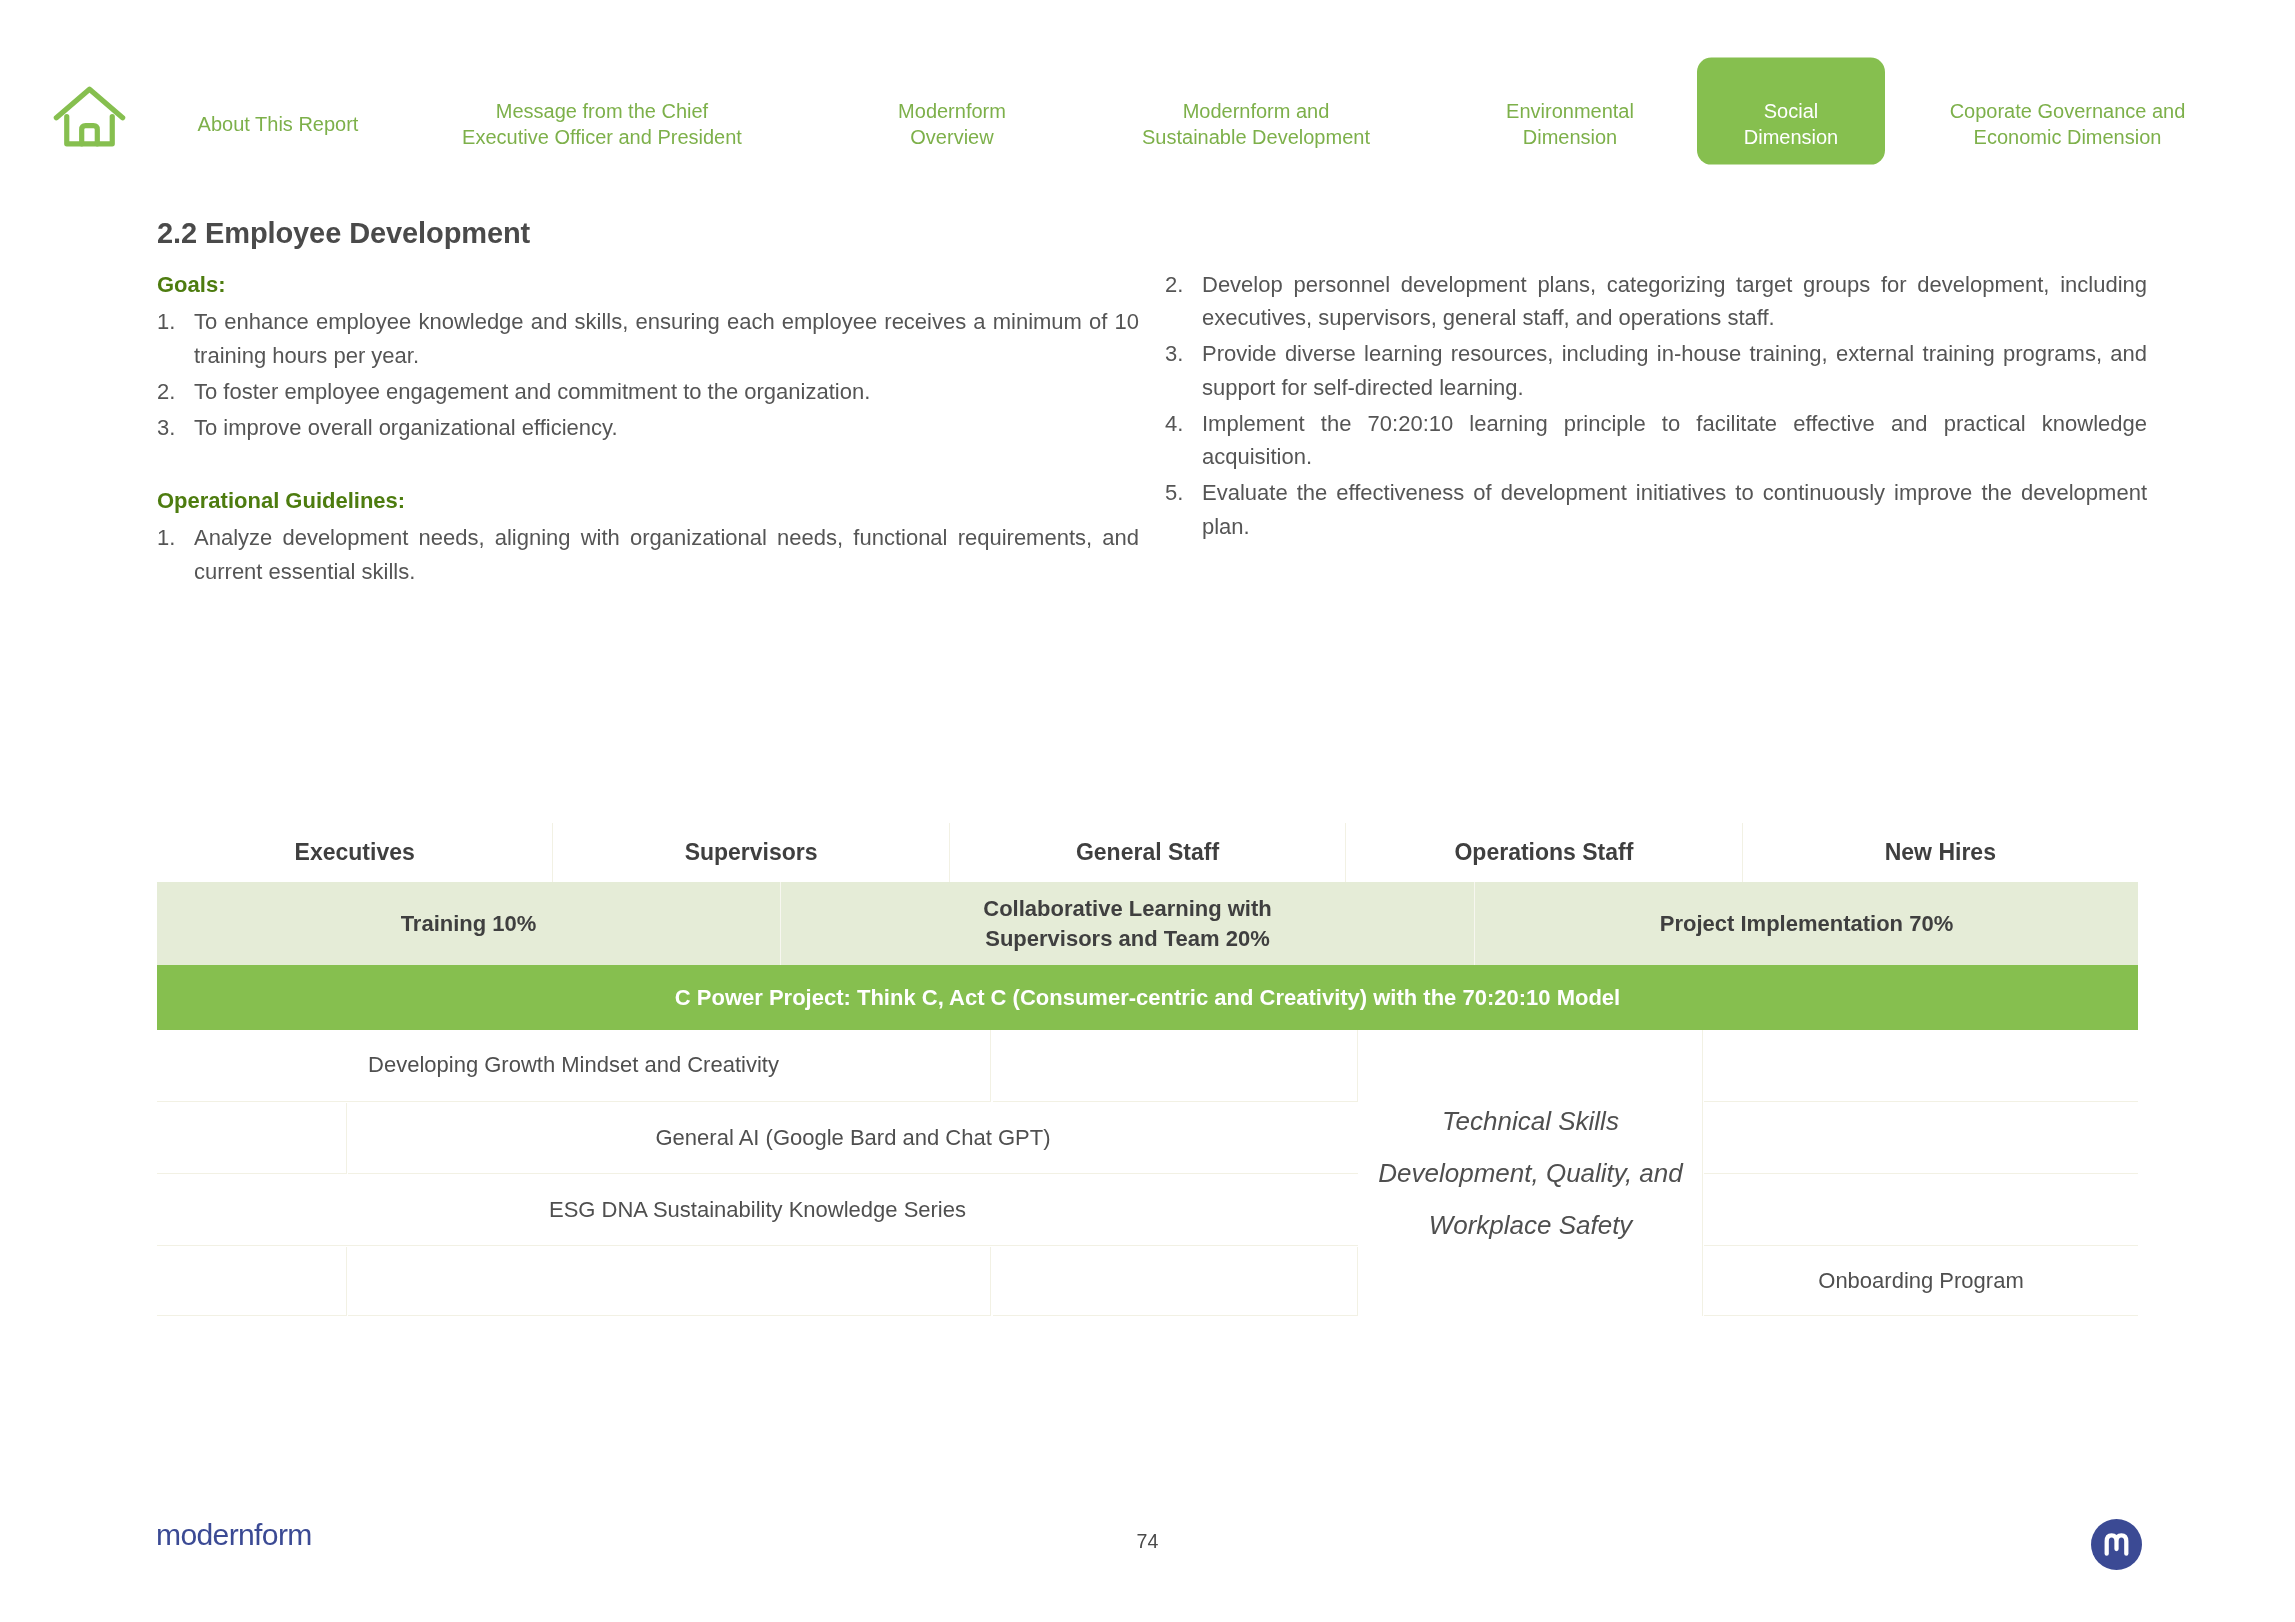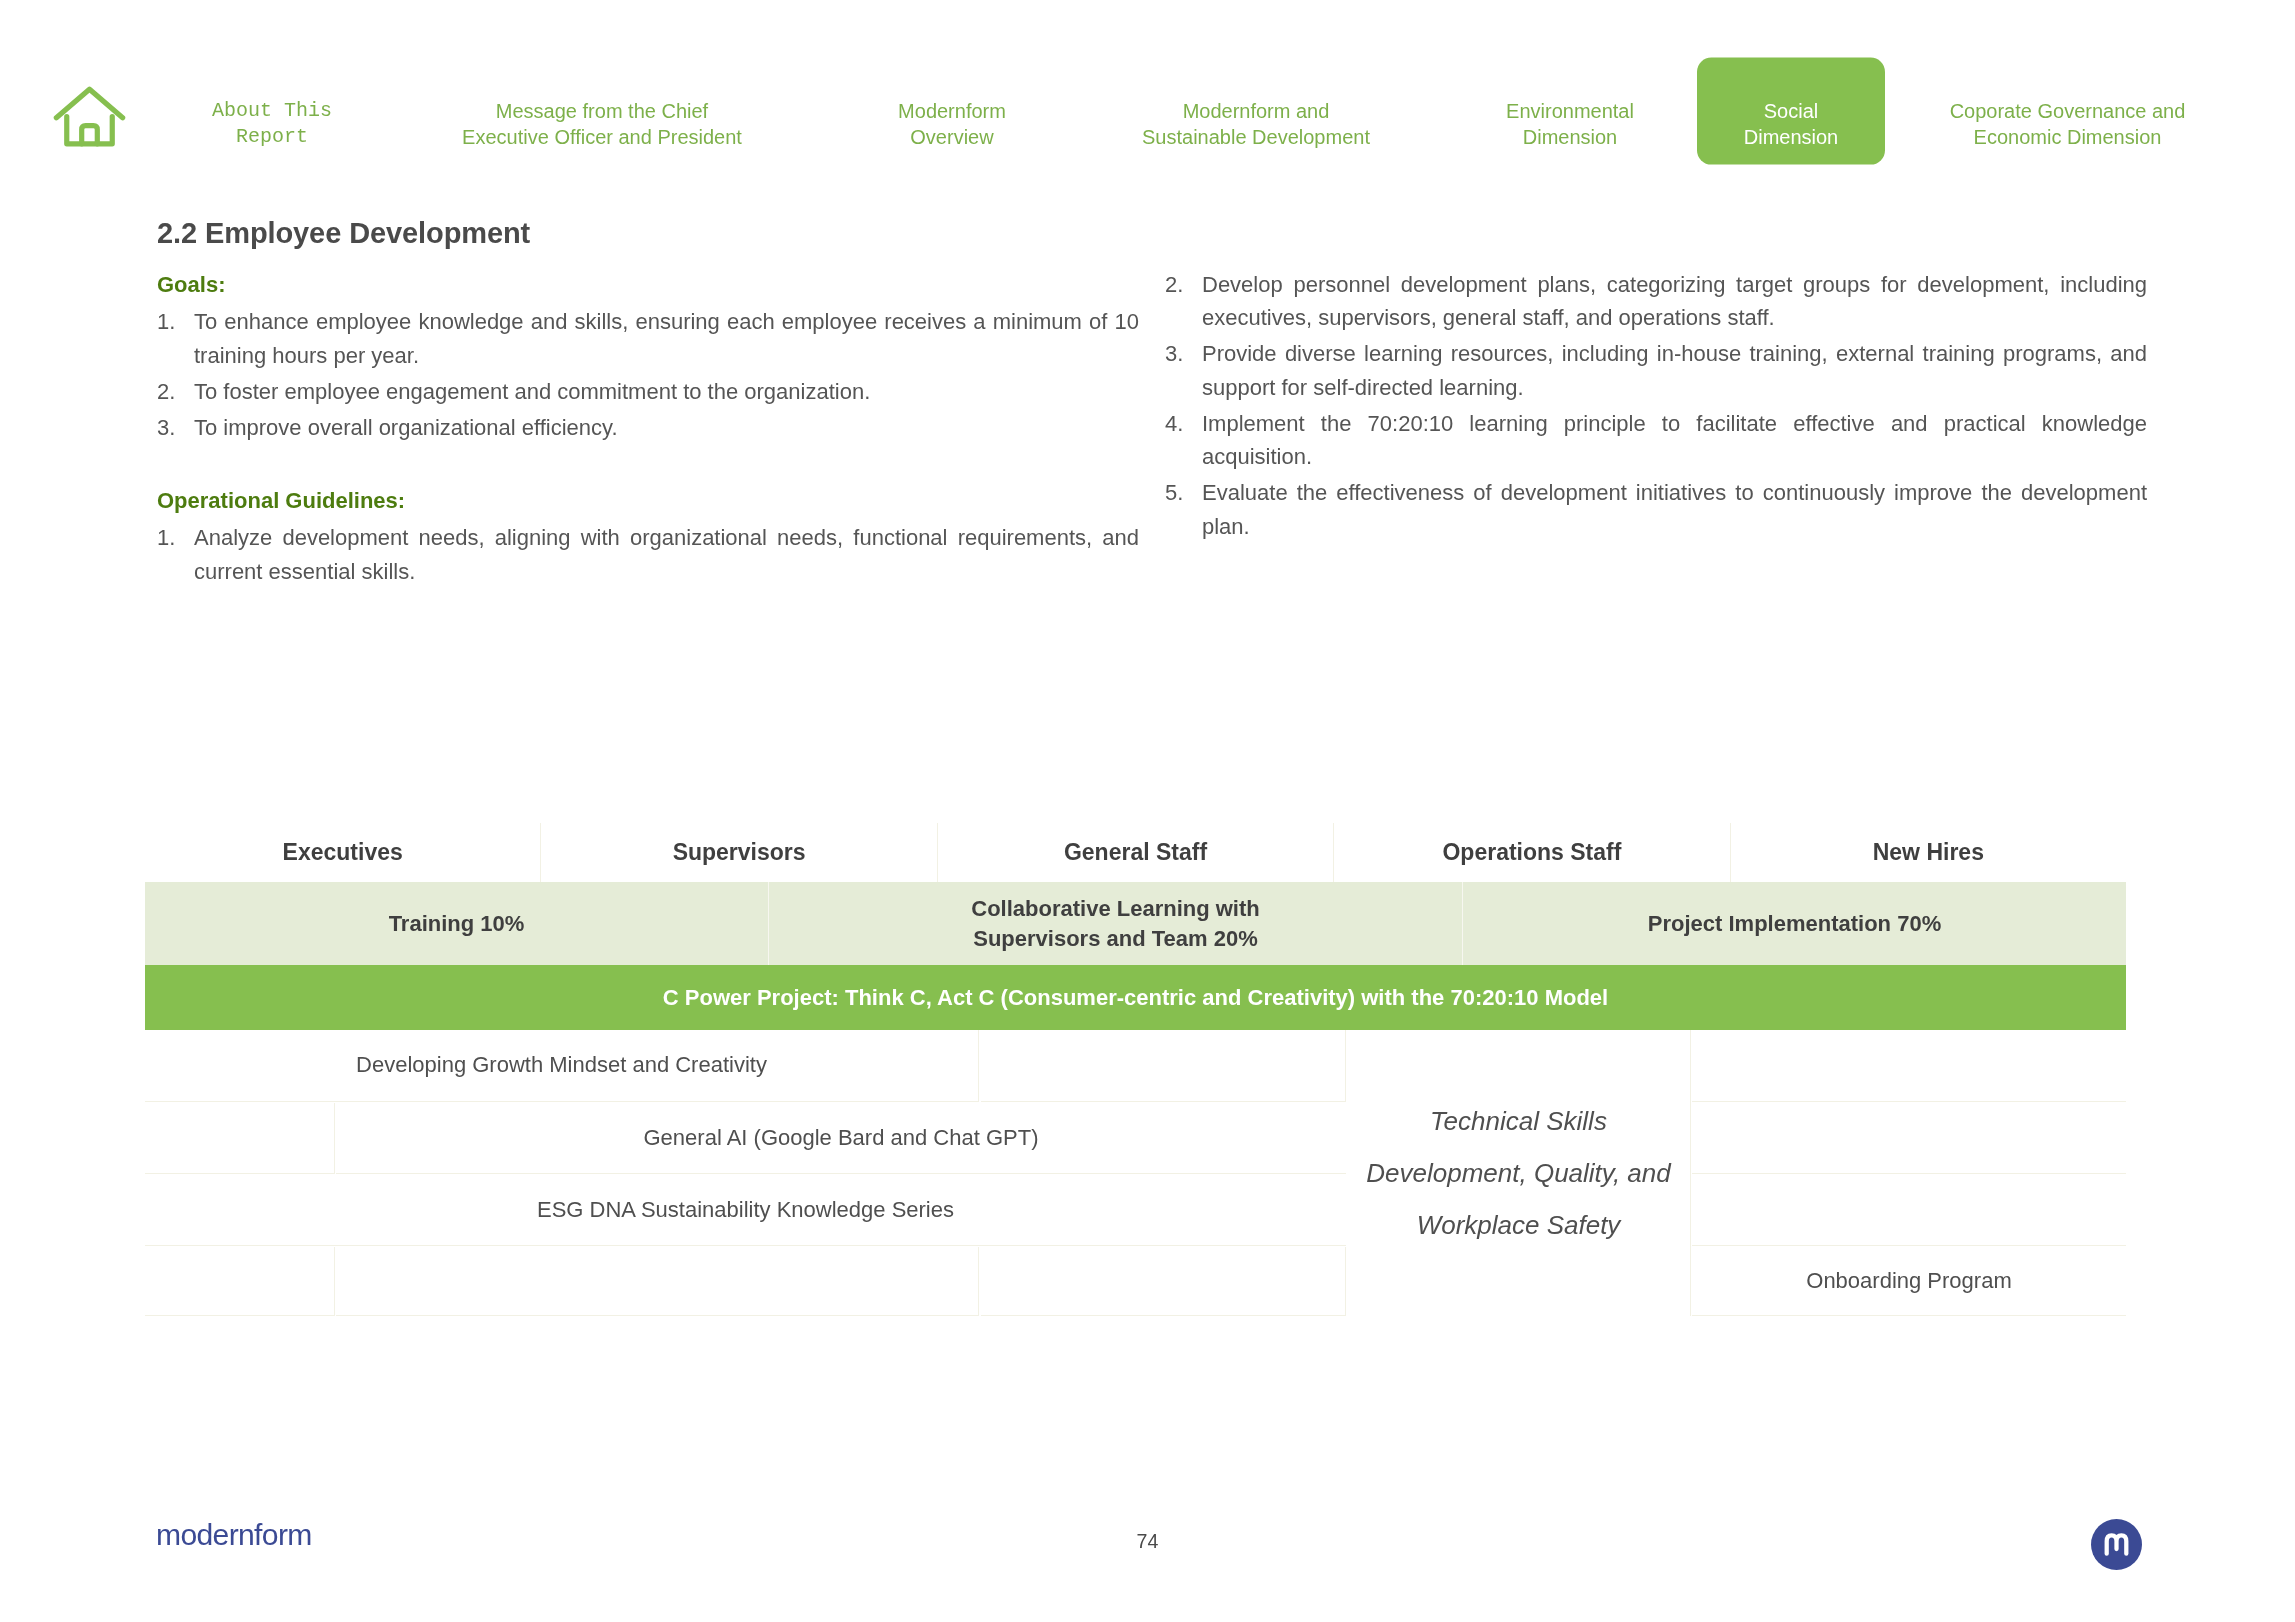--- a/index.html
+++ b/index.html
@@ -50,21 +50,21 @@
     text-align: justify; text-justify: inter-word;
   }
   ol.numlist > li .num { position: absolute; left: 0; top: 0; }
   ol.numlist > li.nojust { text-align: left; }
 
   
   .tbl-title {
     position: absolute; left: 0; top: 779px; width: 2295px;
     text-align: center; font-size: 23px; font-weight: 700; color: #4a4a4a;
   }
-  .tbl { position: absolute; left: 145px; top: 823px; width: 1981px; }
+  .tbl { position: absolute; left: 157px; top: 823px; width: 1981px; }
 
   .hdr-row { display: flex; height: 59px; }
   .hdr-cell {
     flex: 1 1 0; display: flex; align-items: center; justify-content: center;
     font-size: 23px; font-weight: 700; color: #3f3f3f;
     border-left: 1.3px solid #f2f1e4;
   }
   .hdr-cell:first-child { border-left: none; }
 
   .band {
@@ -112,21 +112,21 @@
   <div class="topnav">
 
     <div class="home-icon-wrap">
       <svg viewBox="0 0 118 100" fill="none" xmlns="http://www.w3.org/2000/svg">
         <path d="M8 52 L59 8 L110 52" stroke="#86bf4f" stroke-width="8" stroke-linecap="round" stroke-linejoin="round"></path>
         <path d="M24 50 L24 92 L94 92 L94 50" stroke="#86bf4f" stroke-width="8" stroke-linecap="round" stroke-linejoin="round"></path>
         <path d="M47 92 L47 70 Q47 64 53 64 L65 64 Q71 64 71 70 L71 92" stroke="#86bf4f" stroke-width="8" stroke-linecap="round" stroke-linejoin="round"></path>
       </svg>
     </div>
 
-    <div class="nav-item" style="left:177px; width:190px;font-family:Liberation Mono, monospace;">
+    <div class="nav-item" style="left:183px; width:190px;">
       <span>About This Report</span>
     </div>
 
     <div class="nav-item" style="left:432px; width:340px;">
       <span>Message from the Chief
 Executive Officer and President</span>
     </div>
 
     <div class="nav-item" style="left:841px; width:222px;">
       <span>Modernform

